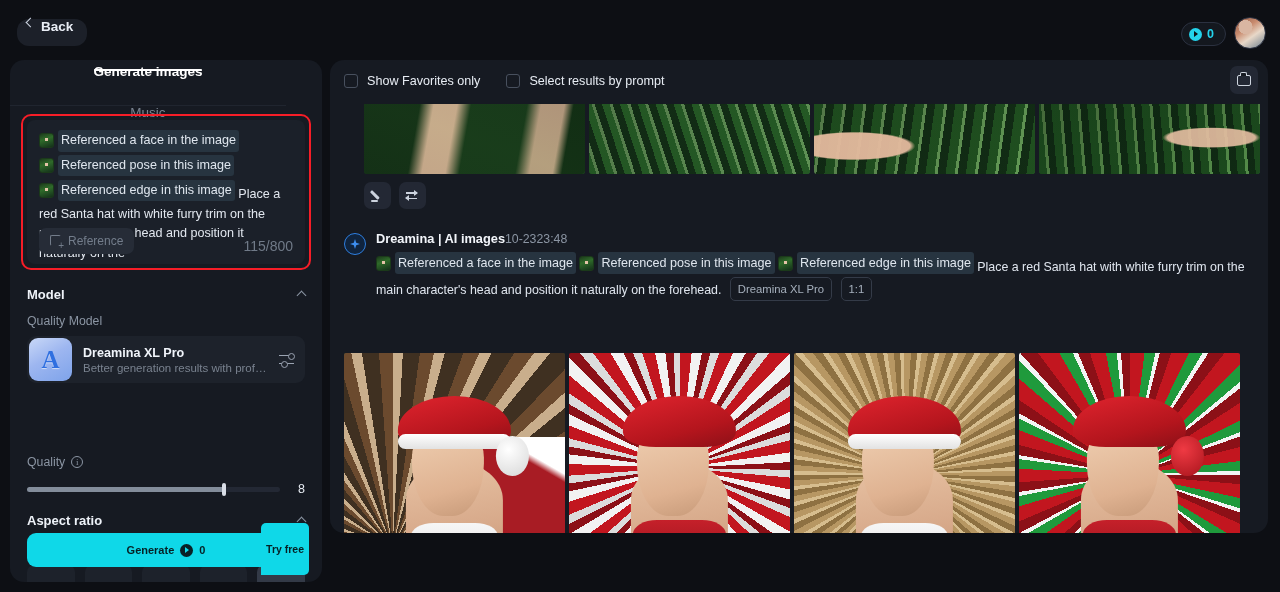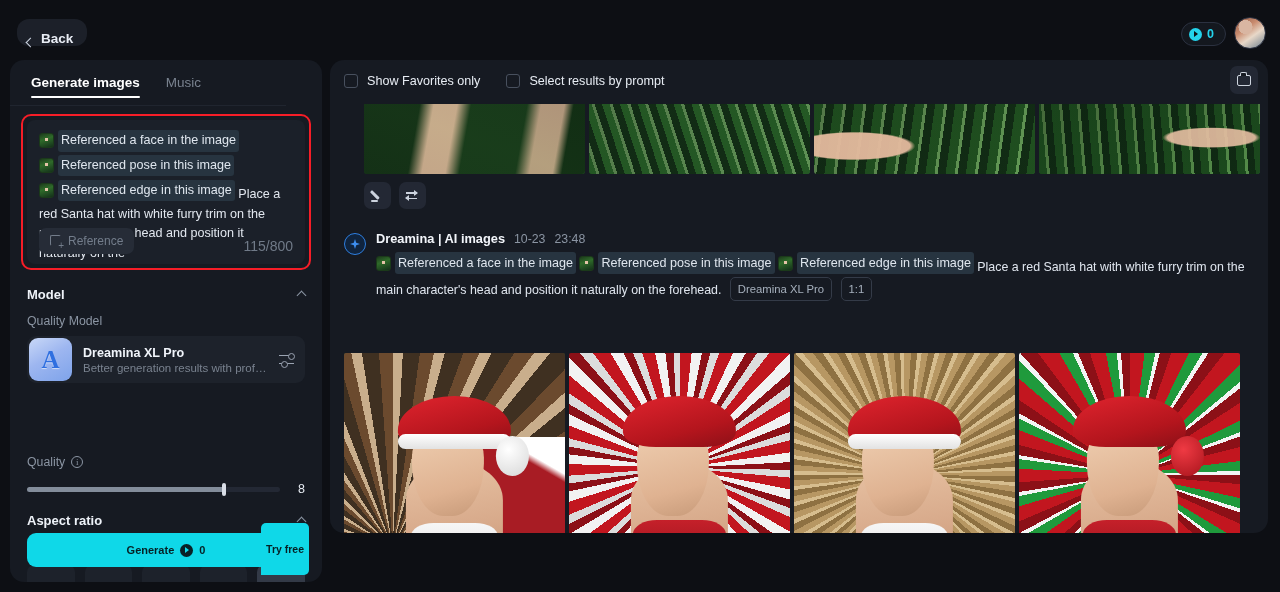--- a/index.html
+++ b/index.html
@@ -16,21 +16,21 @@
   }
 
   
   .topbar {
     position: absolute; left: 0; top: 0;
     width: 1280px; height: 66px;
   }
   .back-btn {
     position: absolute; left: 17px; top: 19px;
     height: 27px; padding: 0 14px 0 10px;
-    display: flex; align-items: flex-end; gap: 6px;
+    display: flex; align-items: flex-start; gap: 6px;
     background: #1c2029; border-radius: 12px;
     color: #e9edf5; font-size: 13.5px; font-weight: 600;
     cursor: pointer;
   }
   .chev-left {
     width: 7px; height: 7px;
     border-left: 1.6px solid #cfd6e4;
     border-bottom: 1.6px solid #cfd6e4;
     transform: rotate(45deg);
     margin-right: 1px;
@@ -72,20 +72,21 @@
     background: #161a22;
     border-radius: 14px;
     overflow: hidden;
   }
   .tabs {
     position: absolute; left: 0; top: 0;
     width: 276px; height: 46px;
     padding: 4px 21px;
     display: flex; align-items: center; gap: 26px;
     border-bottom: 1px solid #20252f;
+    flex-direction: column;
   }
   .tab { font-size: 13.5px; color: #79828f; cursor: pointer; position: relative; height: 46px; display:flex; align-items:center;}
   .tab.active { color: #ffffff; font-weight: 700; }
   .tab.active::after {
     content: ""; position: absolute; left: 0; bottom: 8px;
     width: 100%; height: 2px; background: #ffffff; border-radius: 2px;
   }
 
   
   .prompt-highlight {
@@ -375,21 +376,21 @@
     background: #10243e; border: 1.6px solid #2f7fe0;
     display: flex; align-items: center; justify-content: center;
     flex: none; margin-top: 2px;
   }
   .brand-ico::after {
     content:""; width: 10px; height: 10px;
     background: #3d8ef0;
     clip-path: polygon(50% 0%, 62% 38%, 100% 50%, 62% 62%, 50% 100%, 38% 62%, 0% 50%, 38% 38%);
   }
   .post-body { flex: 1; min-width: 0; }
-  .post-title-row { display: flex; align-items: baseline; gap: 9px; }
+  .post-title-row { display: flex; align-items: baseline; }
   .post-title { font-size: 12.8px; font-weight: 700; color: #f2f5fa; }
   .post-date, .post-time { font-size: 12.3px; color: #8b95a3; }
   .post-prompt {
     margin-top: 6px;
     font-size: 12.4px; line-height: 20px; color: #dfe5ee;
   }
   .meta-tag {
     display: inline-block;
     font-size: 11.3px; color: #a6b0bd;
     border: 1px solid #343b48; border-radius: 5px;

